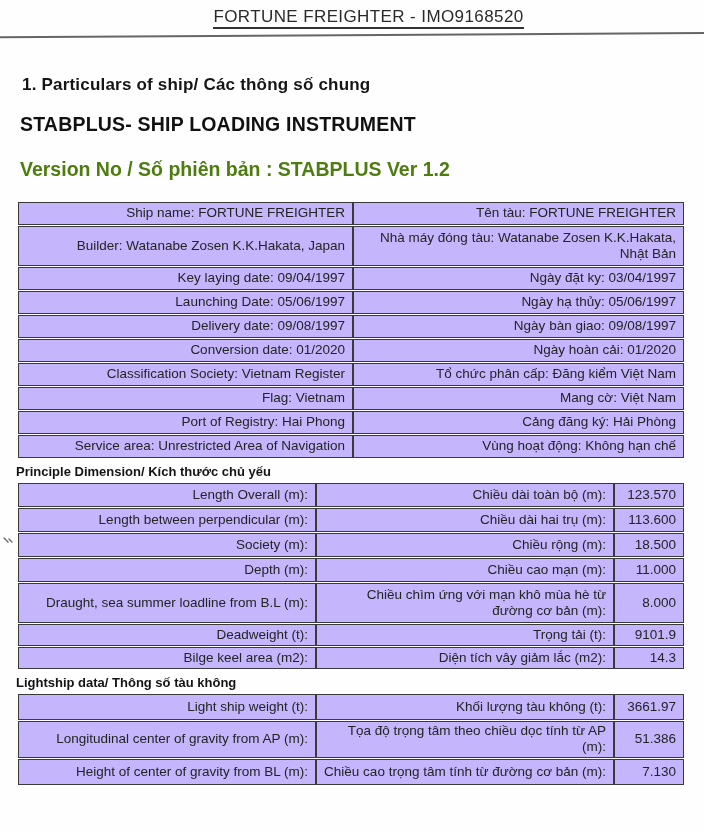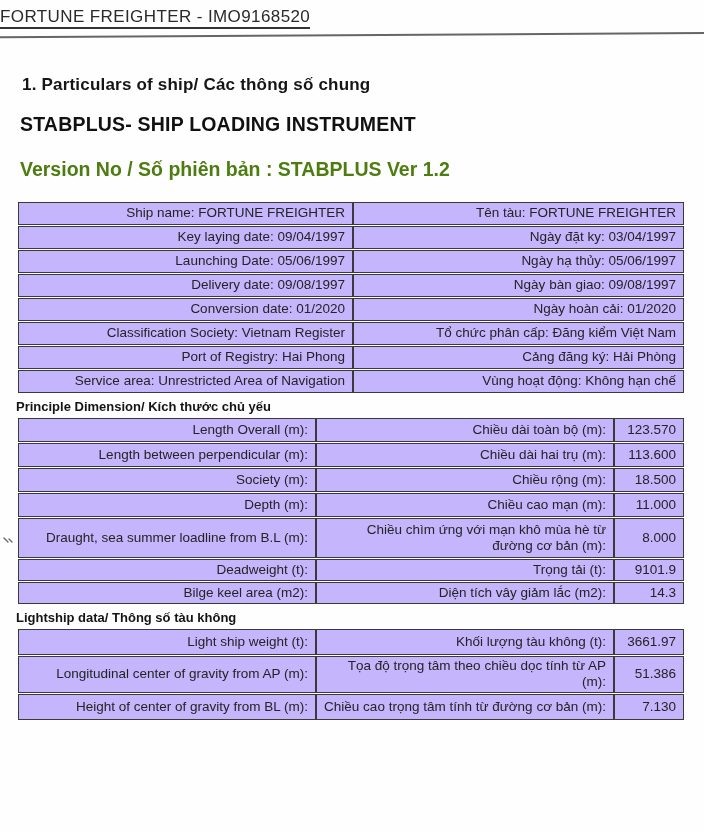--- a/index.html
+++ b/index.html
@@ -6,21 +6,21 @@
   body {
     width: 704px; height: 832px;
     background: #ffffff;
     font-family: "Liberation Sans", "DejaVu Sans", sans-serif;
     color: #1e1e1e;
     overflow: hidden;
   }
   .page { position: relative; width: 704px; height: 832px; background: #fefefe; }
 
   
-  .doc-header { text-align: left; padding: 7px 10px 0 0; }
+  .doc-header { text-align: center; padding: 7px 10px 0 0; margin-left: 43px; }
   .doc-header-title {
     font-size: 17px; letter-spacing: 0.4px; color: #2a2a2a;
     border-bottom: 2px solid #333; padding-bottom: 1px;
   }
   .header-rule {
     border-bottom: 2px solid #666;
     margin-top: 5px;
     transform: rotate(-0.35deg);
     transform-origin: right center;
   }
@@ -76,39 +76,47 @@
   <table class="tbl tbl-particulars">
     <colgroup>
         <col style="width:335px">
         <col style="width:331px">
       </colgroup>
     <tbody>
       <tr>
         <td>Ship name: FORTUNE FREIGHTER</td>
         <td>Tên tàu: FORTUNE FREIGHTER</td>
       </tr>
+      <tr class="row-2line">
+        <td>Builder: Watanabe Zosen K.K.Hakata, Japan</td>
+        <td>Nhà máy đóng tàu:  Watanabe Zosen K.K.Hakata, Nhật Bản</td>
+      </tr>
       <tr>
         <td>Key laying date: 09/04/1997</td>
         <td>Ngày đặt ky: 03/04/1997</td>
       </tr>
       <tr>
         <td>Launching Date: 05/06/1997</td>
         <td>Ngày hạ thủy: 05/06/1997</td>
       </tr>
       <tr>
         <td>Delivery date: 09/08/1997</td>
         <td>Ngày bàn giao: 09/08/1997</td>
       </tr>
       <tr>
         <td>Conversion date: 01/2020</td>
         <td>Ngày hoàn cải: 01/2020</td>
       </tr>
       <tr>
         <td>Classification Society: Vietnam Register</td>
         <td>Tổ chức phân cấp:  Đăng kiểm Việt Nam</td>
+      </tr>
+      <tr>
+        <td>Flag: Vietnam</td>
+        <td>Mang cờ:  Việt Nam</td>
       </tr>
       <tr>
         <td>Port of Registry: Hai Phong</td>
         <td>Cảng đăng ký:  Hải Phòng</td>
       </tr>
       <tr>
         <td>Service area: Unrestricted Area of Navigation</td>
         <td>Vùng hoạt động: Không hạn chế</td>
       </tr>
     </tbody>

